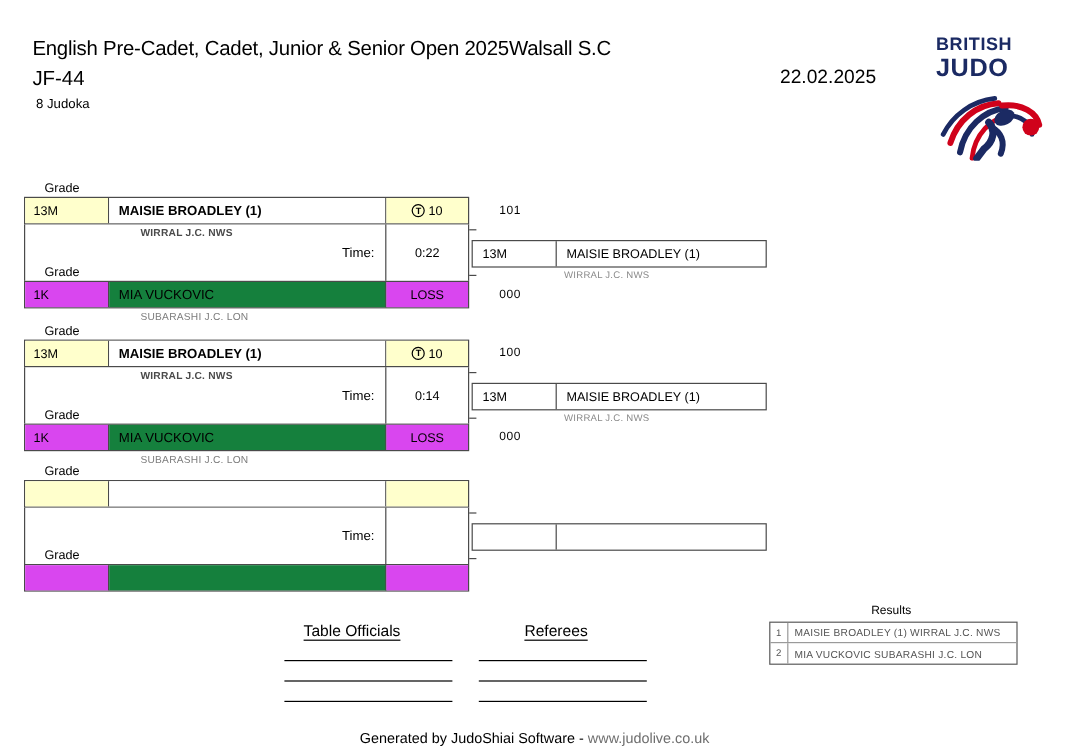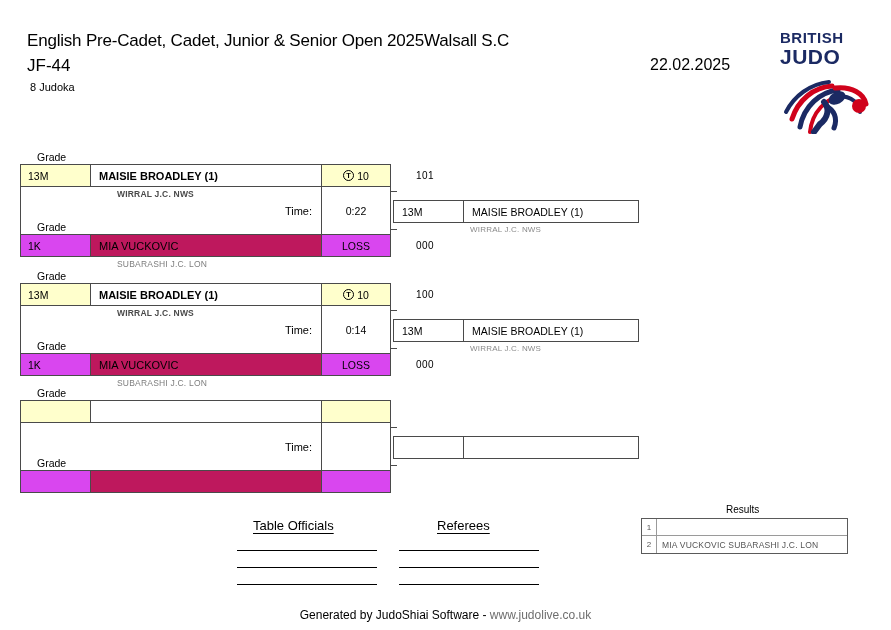--- a/index.html
+++ b/index.html
@@ -66,21 +66,21 @@
     display: flex; align-items: center; padding-left: 8px;
     font-size: 11px;
   }
   .c-score {
     width: 68px; display: flex; align-items: center;
     justify-content: center; font-size: 10.5px;
   }
   .row.top .c-grade, .row.top .c-score { background: #ffffcc; }
   .row.top .c-name { background: #ffffff; font-weight: bold; }
   .row.bot .c-grade, .row.bot .c-score { background: #d946ef; }
-  .row.bot .c-name { background: #be185d; }
+  .row.bot .c-name { background: #15803d; }
   .club {
     position: absolute; left: 97px; font-size: 8.5px;
     color: #7d7d7d; white-space: nowrap; letter-spacing: 0.2px;
   }
   .club.b { color: #4a4a4a; font-weight: bold; }
   .mid {
     position: absolute; left: 0; width: 371px;
     border-left: 1.3px solid #4a4a4a; border-right: 1.3px solid #4a4a4a;
     display: flex;
   }
@@ -255,20 +255,21 @@
   <div class="sig-line" style="left:237px; top:567px;"></div>
   <div class="sig-line" style="left:237px; top:584px;"></div>
   <div class="sig-line" style="left:399px; top:550px;"></div>
   <div class="sig-line" style="left:399px; top:567px;"></div>
   <div class="sig-line" style="left:399px; top:584px;"></div>
 
   <div class="res-title">Results</div>
   <div class="res-tbl" id="results-table">
       <div class="res-row">
         <div class="res-n">1</div>
+        <div class="res-t">MAISIE BROADLEY (1) WIRRAL J.C. NWS</div>
       </div>
       <div class="res-row">
         <div class="res-n">2</div>
         <div class="res-t">MIA VUCKOVIC SUBARASHI J.C. LON</div>
       </div>
     </div>
 
   <div class="footer">
     <span>Generated by JudoShiai Software -</span>
     <span class="url">www.judolive.co.uk</span>

